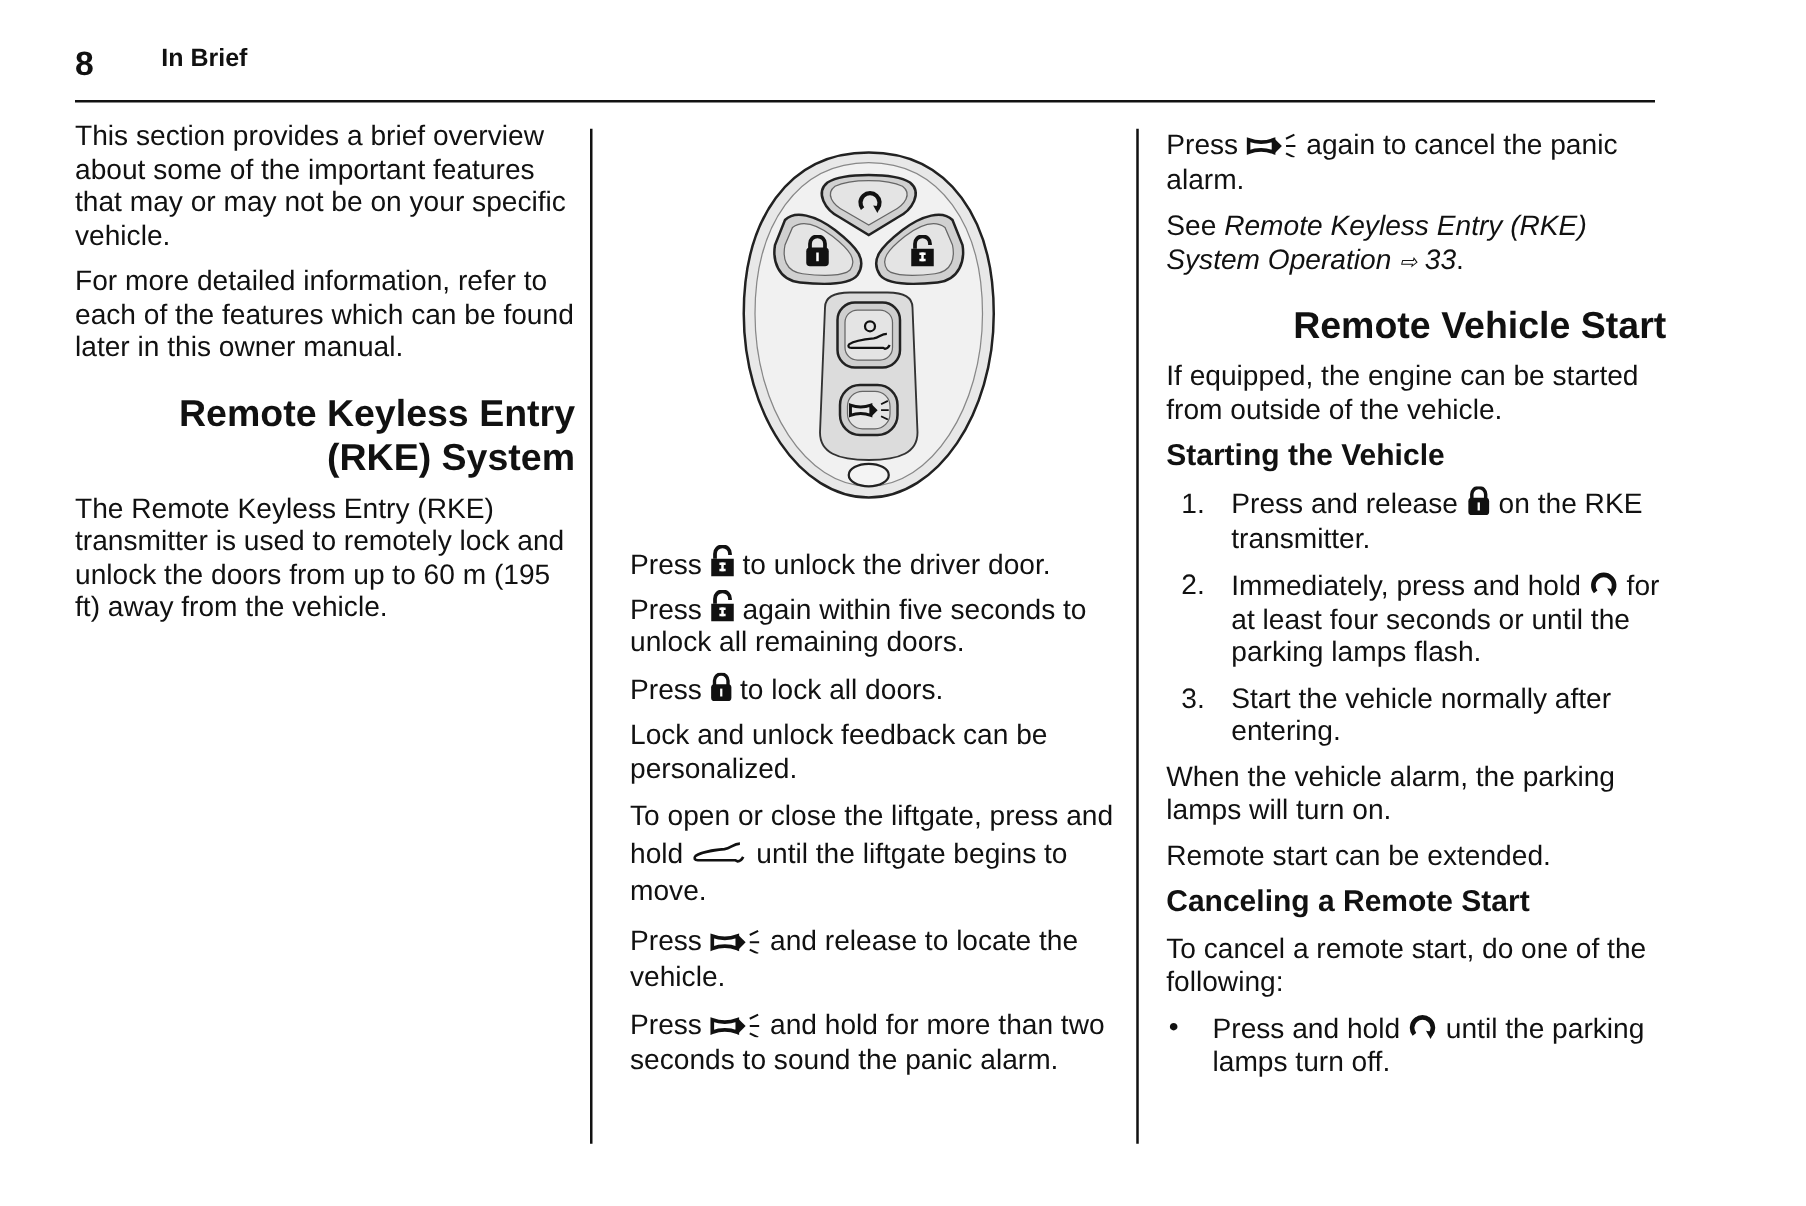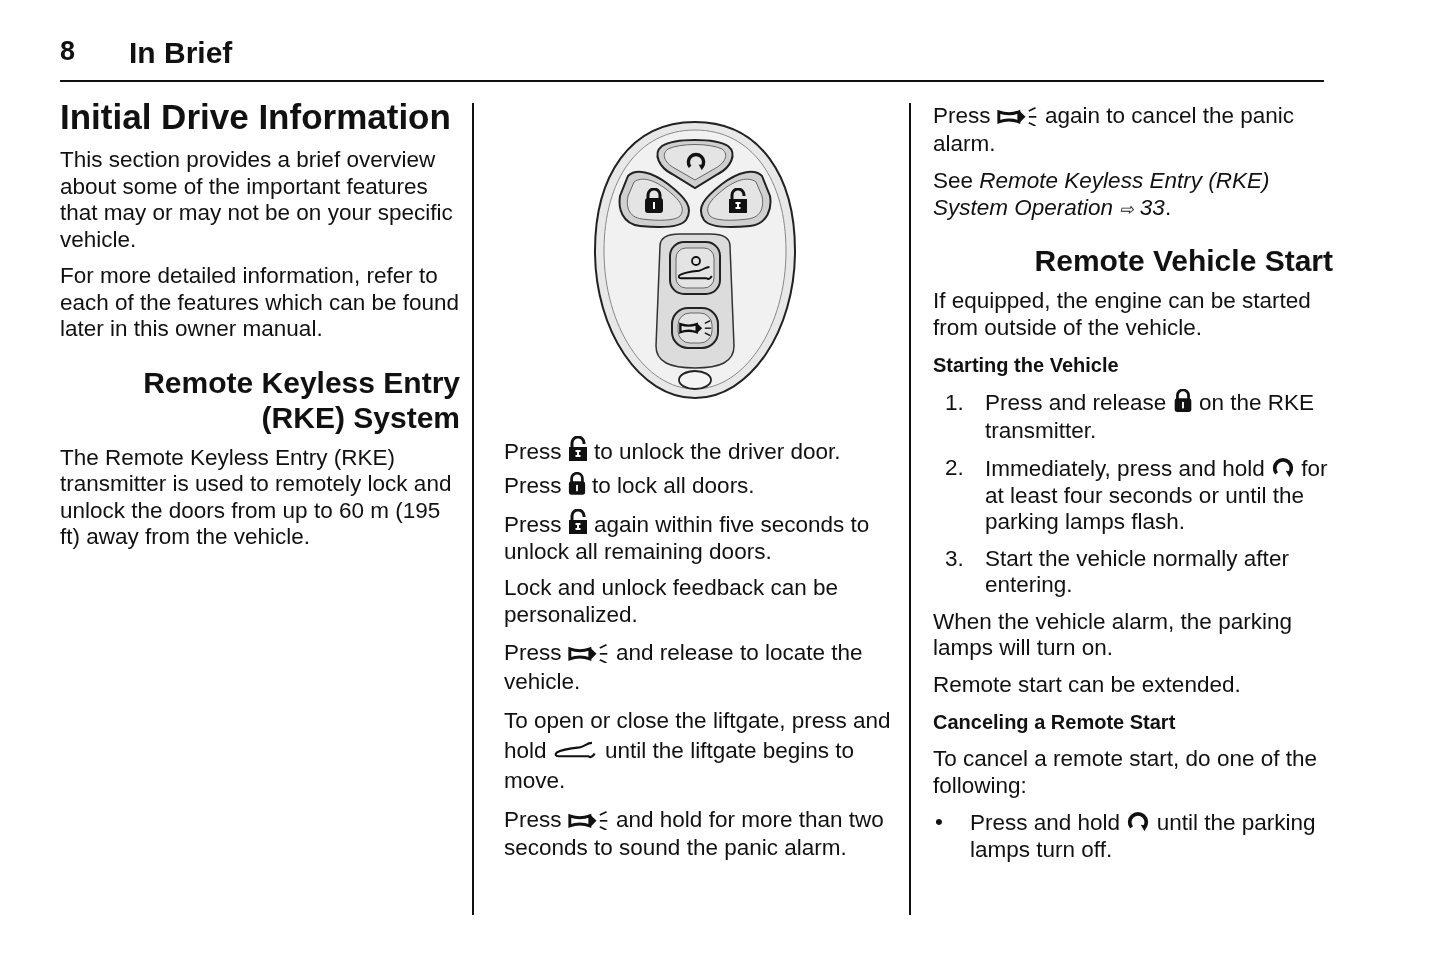--- a/index.html
+++ b/index.html
@@ -1,29 +1,29 @@
 <!DOCTYPE html>
 <html><head>
 <meta charset="utf-8">
 <style>
   html, body { margin: 0; padding: 0; background: #ffffff; }
   body { width: 1445px; height: 965px; position: relative; overflow: hidden;
          font-family: "Liberation Sans", sans-serif; color: #111; }
   .header { position: absolute; left: 60px; top: 34px; width: 1264px; height: 46px;
             border-bottom: 2px solid #111; }
   .header .pnum { position: absolute; left: 0; top: 2px; font-weight: bold; font-size: 27px; }
-  .header .sect { position: absolute; left: 69px; top: 2px; font-weight: bold; font-size: 30px; }
+  .header .sect { position: absolute; left: 69px; top: 2px; font-weight: bold; font-size: 20px; }
   .vrule { position: absolute; top: 103px; width: 2px; height: 812px; background: #111; }
   .col { position: absolute; top: 96px; font-size: 22.5px; line-height: 26.5px; }
   .col1 { left: 60px; width: 400px; }
   .col2 { left: 504px; width: 400px; }
   .col3 { left: 933px; width: 400px; top: 102px; }
   h1 { font-size: 35px; line-height: 41px; font-weight: bold; margin: 0 0 10px 0; }
   h2 { font-size: 30px; line-height: 35px; font-weight: bold; margin: 0 0 10px 0; text-align: right; }
-  h3 { font-size: 20px; line-height: 28px; font-weight: bold; margin: 0 0 10px 0; }
+  h3 { font-size: 24px; line-height: 28px; font-weight: bold; margin: 0 0 10px 0; }
   p { margin: 0 0 10px 0; }
   .ico { display: inline-block; vertical-align: -3px; }
   ol.steps { list-style: none; margin: 0 0 10px 0; padding: 0; }
   ol.steps li { position: relative; padding-left: 52px; margin-bottom: 10px; }
   ol.steps li .num { position: absolute; left: 12px; top: 0; }
   ul.bullets { list-style: none; margin: 0; padding: 0; }
   ul.bullets li { position: relative; padding-left: 37px; }
   ul.bullets li .dot { position: absolute; left: 2px; top: 0; }
   .fob { display: block; margin: 20px 0 0 86px; }
   i { font-style: italic; }
@@ -64,21 +64,20 @@
       <path d="M2 7 C10 10 18 10 26 7 L26 19 C18 16 10 16 2 19 Z" fill="none" stroke="#111" stroke-width="3.5"></path>
       <path d="M26 5 L34 13 L26 21 Z" fill="#111"></path>
       <line x1="38" y1="6" x2="46" y2="2" stroke="#111" stroke-width="2"></line>
       <line x1="38" y1="13" x2="47" y2="13" stroke="#111" stroke-width="2"></line>
       <line x1="38" y1="20" x2="46" y2="24" stroke="#111" stroke-width="2"></line>
     </symbol>
   </defs>
 </svg>
 
 <div class="col col1">
-  <h1>Initial Drive Information</h1>
   <p>This section provides a brief overview about some of the important features that may or may not be on your specific vehicle.</p>
   <p>For more detailed information, refer to each of the features which can be found later in this owner manual.</p>
   <h2 style="margin-top:22px">Remote Keyless Entry (RKE) System</h2>
   <p>The Remote Keyless Entry (RKE) transmitter is used to remotely lock and unlock the doors from up to 60 m (195 ft) away from the vehicle.</p>
 </div>
 
 <div class="col col2">
   <svg class="fob" width="210" height="290" viewBox="0 0 210 290">
     <title>RKE transmitter key fob with remote start, lock, unlock, liftgate and panic buttons</title>
     <path d="M105 6 C170 6 205 60 205 135 C205 215 160 282 105 282 C50 282 5 215 5 135 C5 60 40 6 105 6 Z" fill="#e8e8e8" stroke="#222" stroke-width="2"></path>
@@ -116,46 +115,46 @@
   <div style="margin-top:30px">
     <p style="margin-bottom:6px">
       <span>Press</span>
       <svg class="ico" width="20" height="26">
           <use href="#sym-unlock"></use>
         </svg>
       <span>to unlock the driver door.</span>
     </p>
     <p>
       <span>Press</span>
+      <svg class="ico" width="20" height="26">
+          <use href="#sym-unlock"></use>
+        </svg>
+      <span>again within five seconds to unlock all remaining doors.</span>
+    </p>
+    <p>
+      <span>Press</span>
       <svg class="ico" width="18" height="24">
           <use href="#sym-lock"></use>
         </svg>
       <span>to lock all doors.</span>
     </p>
-    <p>
-      <span>Press</span>
-      <svg class="ico" width="20" height="26">
-          <use href="#sym-unlock"></use>
-        </svg>
-      <span>again within five seconds to unlock all remaining doors.</span>
-    </p>
     <p>Lock and unlock feedback can be personalized.</p>
-    <p style="line-height:29px">
-      <span>Press</span>
-      <svg class="ico" width="42" height="20">
-          <use href="#sym-panic"></use>
-        </svg>
-      <span>and release to locate the vehicle.</span>
-    </p>
     <p style="line-height:30px">
       <span>To open or close the liftgate, press and hold</span>
       <svg class="ico" width="46" height="22">
           <use href="#sym-liftgate"></use>
         </svg>
       <span>until the liftgate begins to move.</span>
+    </p>
+    <p style="line-height:29px">
+      <span>Press</span>
+      <svg class="ico" width="42" height="20">
+          <use href="#sym-panic"></use>
+        </svg>
+      <span>and release to locate the vehicle.</span>
     </p>
     <p style="line-height:28px">
       <span>Press</span>
       <svg class="ico" width="42" height="20">
           <use href="#sym-panic"></use>
         </svg>
       <span>and hold for more than two seconds to sound the panic alarm.</span>
     </p>
   </div>
 </div>

